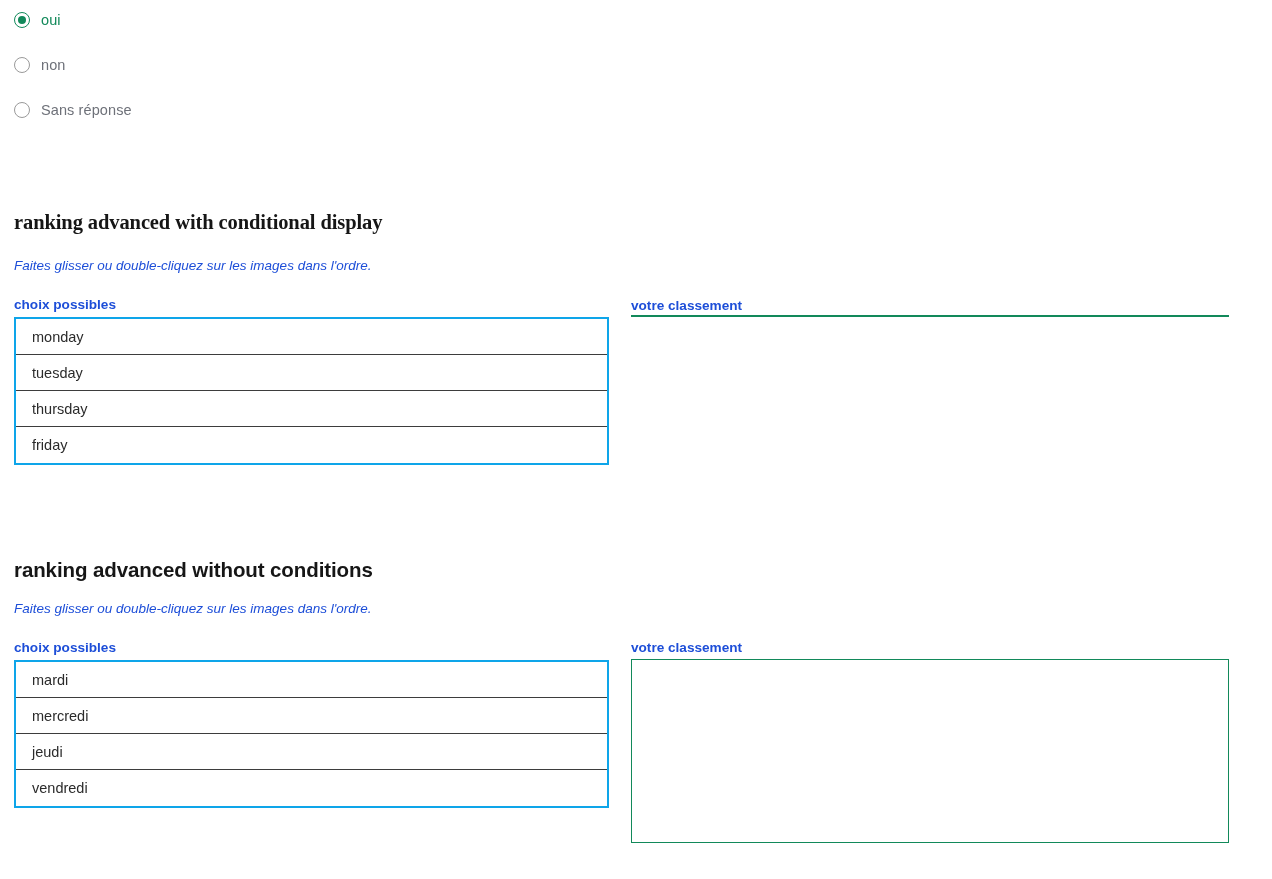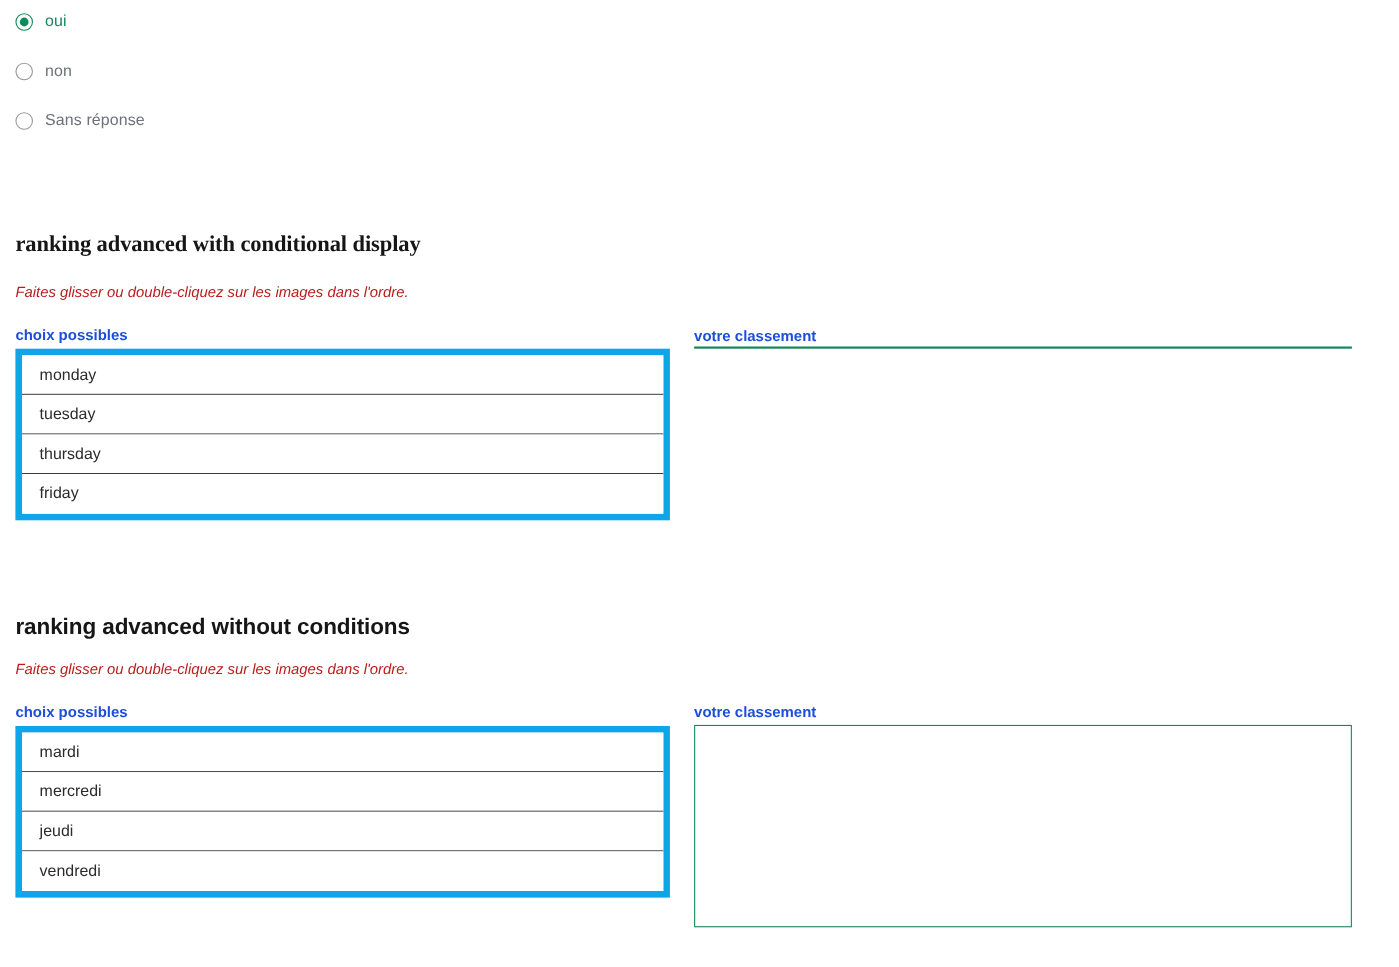--- a/index.html
+++ b/index.html
@@ -85,38 +85,38 @@
     font-weight: bold;
     color: #161616;
     letter-spacing: -0.1px;
     white-space: nowrap;
   }
   .section-hint {
     position: absolute;
     left: 14px;
     font-size: 13.5px;
     font-style: italic;
-    color: #b91c1c;
+    color: #1d4ed8;
     white-space: nowrap;
   }
 
   .col-head {
     position: absolute;
     font-size: 13.6px;
     font-weight: bold;
     color: #1d4ed8;
     white-space: nowrap;
   }
 
   
   .choices {
     position: absolute;
     left: 14px;
     width: 595px;
-    border: 6px solid #0ea5e9;
+    border: 2px solid #0ea5e9;
     box-sizing: border-box;
     background: #fff;
   }
   .choice-item {
     height: 36px;
     line-height: 36px;
     padding-left: 16px;
     font-size: 14.5px;
     color: #2b2b2b;
     border-bottom: 1px solid #3d3d3d;

